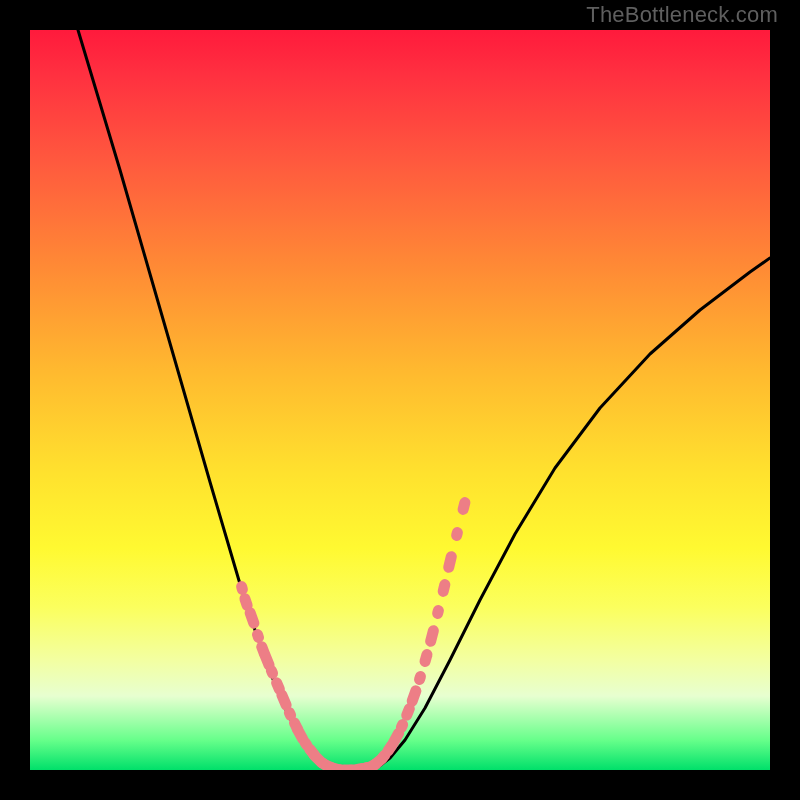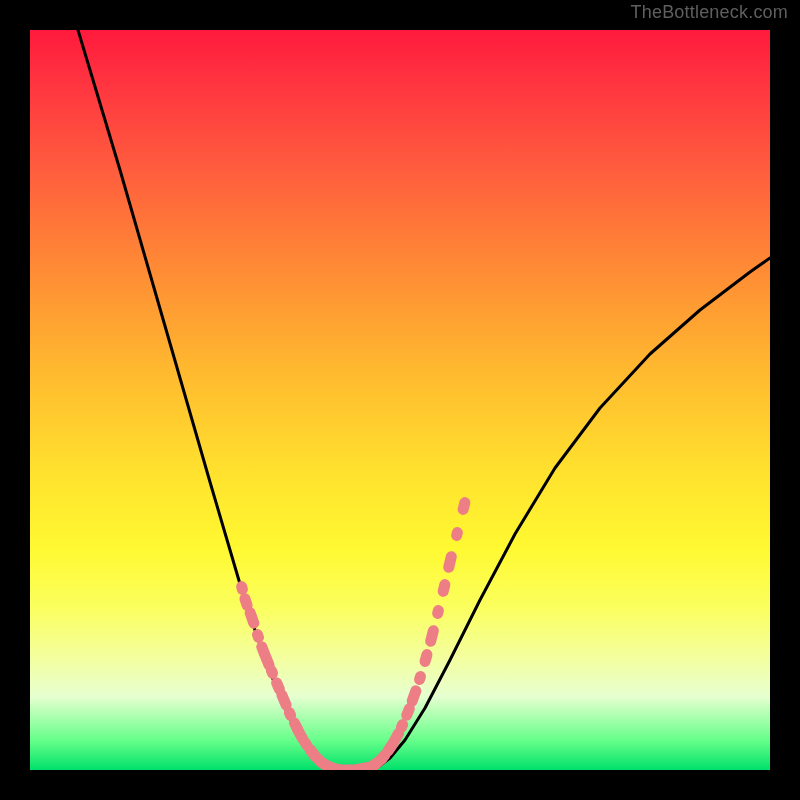--- a/index.html
+++ b/index.html
@@ -28,23 +28,23 @@
       #fbff5e 78%,
       #f3ffa0 85%,
       #e7ffd0 90%,
       #66ff8a 96%,
       #00e06a 100%);
     overflow: hidden;
   }
   .watermark {
     position: absolute;
     top: 2px;
-    right: 12px;
+    right: 22px;
     color: #5f5f5f;
-    font-size: 18px;
+    font-size: 22px;
     font-weight: 500;
     letter-spacing: 0.2px;
     z-index: 10;
     font-family: Arial, sans-serif;
   }
   svg.plot {
     position: absolute;
     left: 0; top: 0;
     width: 740px;
     height: 740px;

